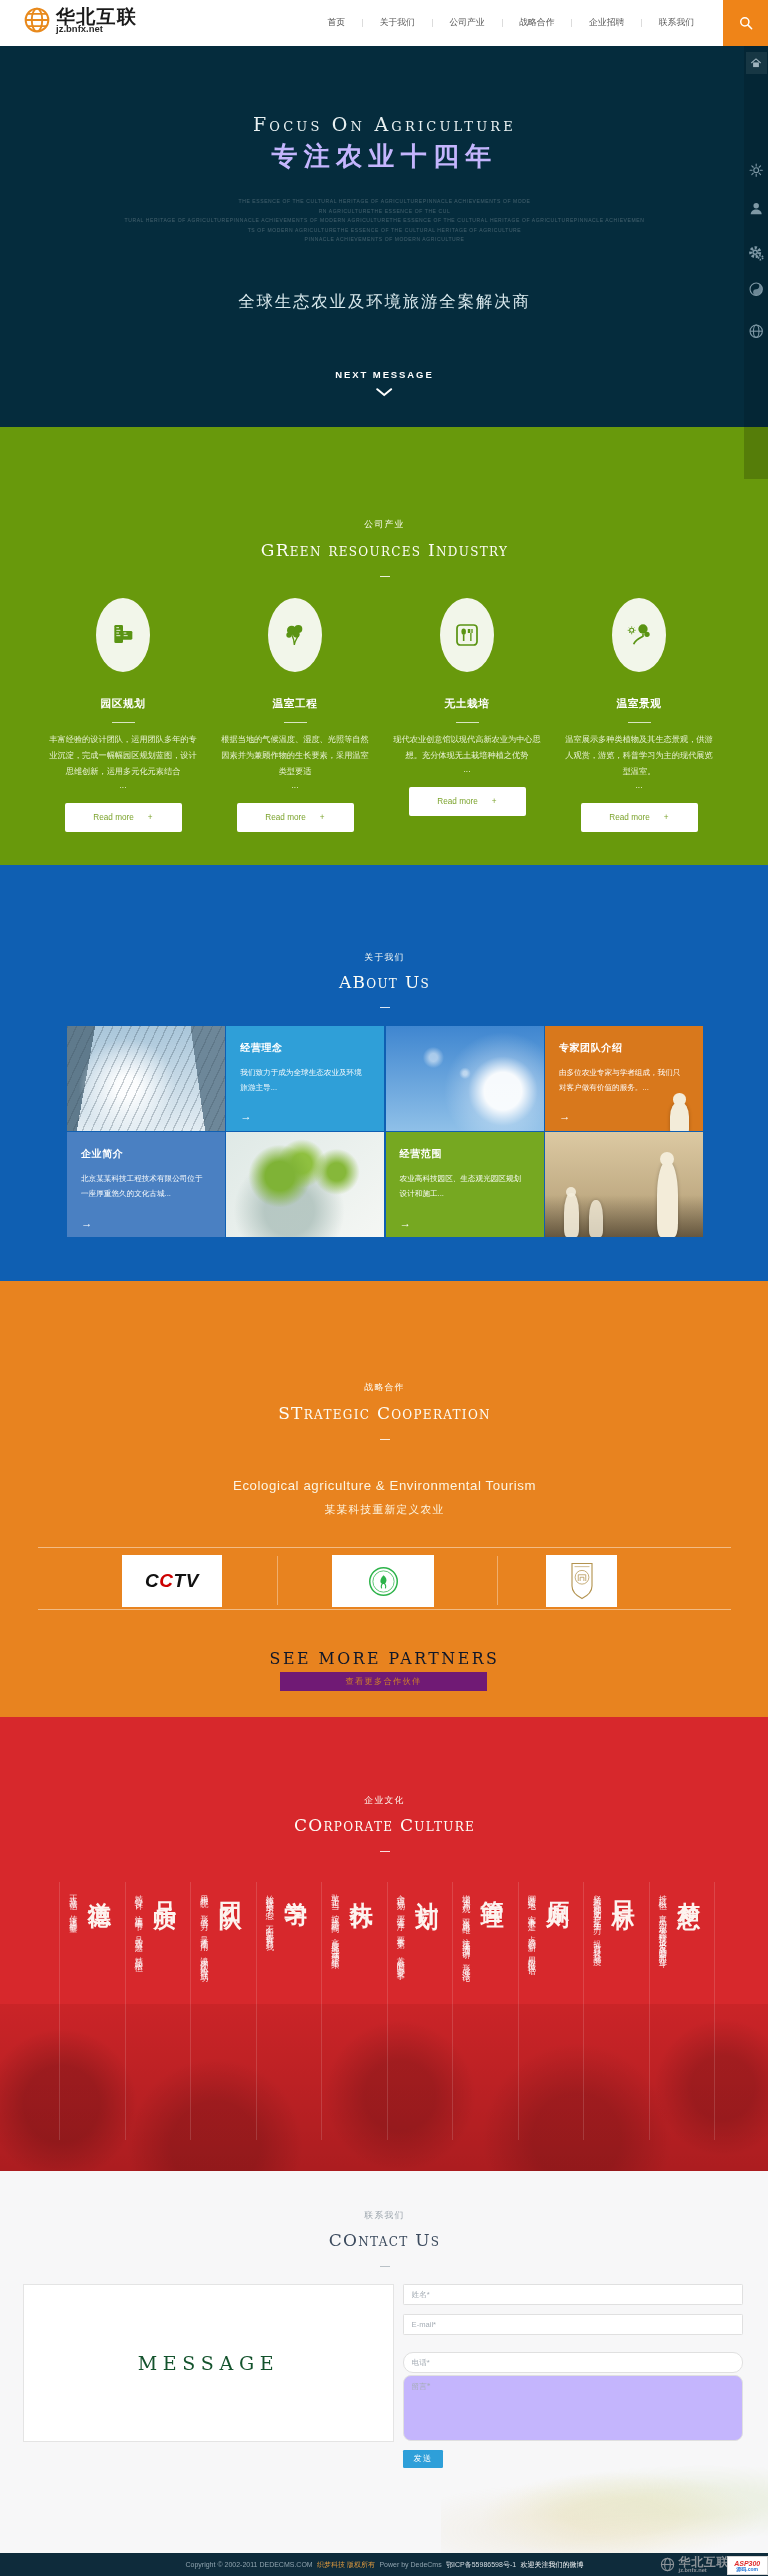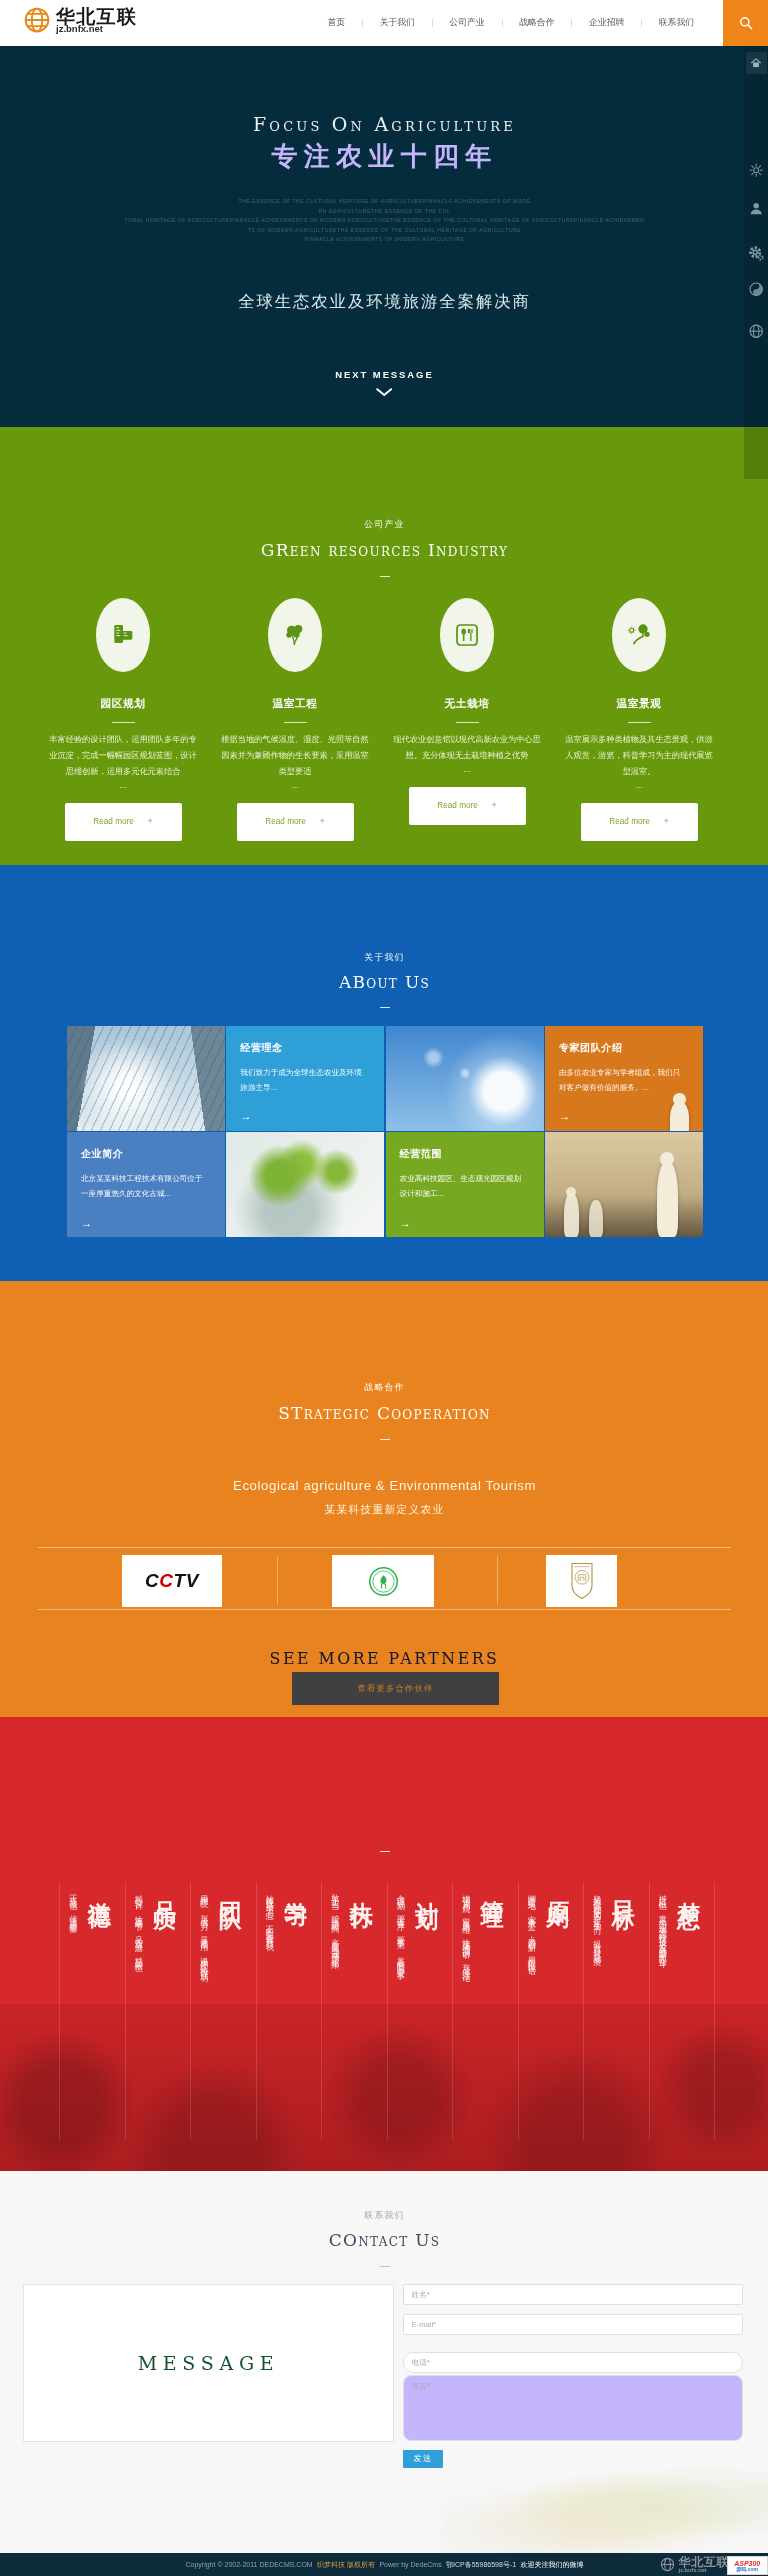--- a/index.html
+++ b/index.html
@@ -38,21 +38,21 @@
   .sec-label{font-size:8.8px;letter-spacing:1.3px;color:#fdfdf6;}
   .sec-title{font-family:"DejaVu Serif","Liberation Serif",serif;font-variant:small-caps;font-size:17px;letter-spacing:1.3px;color:#fdfdf6;}
   .sec-dash{height:1.3px;width:10px;background:rgba(255,255,255,.85);margin:0 auto;}
   .ind-row{top:171px;left:37px;width:688px;display:flex;}
   .ind-col{width:172px;display:flex;flex-direction:column;align-items:center;text-align:center;}
   .ind-circle{width:54px;height:74px;border-radius:50%;background:#f2f6ea;display:flex;align-items:center;justify-content:center;margin-bottom:25px;}
   .ind-title{font-size:10.7px;font-weight:bold;color:#ffffff;letter-spacing:0.6px;}
   .ind-div{width:23px;height:0.6px;background:rgba(255,255,255,.75);margin:10.7px auto 9.5px auto;}
   .ind-text{width:150px;font-size:8.2px;line-height:1.95;color:#eaf3d6;}
   .ind-ellipsis{color:#eaf3d6;font-size:8.2px;margin-top:1.3px;}
-  .read-more{margin-top:12.6px;width:117px;height:38px;background:#ffffff;border-radius:1.9px;display:flex;align-items:center;justify-content:center;gap:14px;color:#7ba32c;font-size:8.2px;cursor:pointer;}
+  .read-more{margin-top:12.6px;width:117px;height:29px;background:#ffffff;border-radius:1.9px;display:flex;align-items:center;justify-content:center;gap:14px;color:#7ba32c;font-size:8.2px;cursor:pointer;}
 
   
   #about{top:865px;height:416px;background:#0f5fb2;}
   .about-grid{top:161px;left:67px;width:635px;display:grid;grid-template-columns:repeat(4,158px);grid-auto-rows:105px;gap:1.3px;}
   .tile{position:relative;overflow:hidden;cursor:pointer;}
   .tile-title{position:absolute;left:14px;top:15px;font-size:10px;font-weight:bold;color:#fff;letter-spacing:0.6px;}
   .tile-text{position:absolute;left:14px;top:39px;width:129px;font-size:7.6px;line-height:2;color:rgba(255,255,255,.95);}
   .tile-arrow{position:absolute;left:14px;bottom:8.8px;font-size:11.3px;color:#fff;}
   .t-lightblue{background:#2f9fd8;}
   .t-orange{background:#d8781c;}
@@ -84,21 +84,21 @@
   
   #coop{top:1281px;height:436px;background:#e8831f;}
   .coop-tagline-en{top:197px;color:#fdf6e3;font-size:13.2px;letter-spacing:0.6px;}
   .coop-tagline-cn{top:222px;color:#fdf6e3;font-size:10.7px;letter-spacing:1.3px;}
   .coop-line{left:38px;width:693px;height:0.6px;background:rgba(255,255,255,.45);}
   .partner-box{top:274px;height:52px;background:#ffffff;display:flex;align-items:center;justify-content:center;cursor:pointer;}
   .partner-div{top:275px;width:0.6px;height:49px;background:rgba(255,255,255,.35);}
   .cctv-text{font-size:19px;font-weight:bold;font-style:italic;color:#111;letter-spacing:0.6px;}
   .cctv-text b{color:#c00;}
   .see-more{top:368px;color:#0f172a;font-family:"DejaVu Serif","Liberation Serif",serif;font-variant:small-caps;font-size:15.8px;letter-spacing:2.5px;}
-  .see-more-btn{top:391px;left:292px;width:207px;height:33px;background:#404040;display:flex;align-items:center;justify-content:center;font-size:8.2px;color:#d08228;letter-spacing:1.3px;cursor:pointer;}
+  .see-more-btn{top:391px;left:280px;width:207px;height:19px;background:#701a75;display:flex;align-items:center;justify-content:center;font-size:8.2px;color:#d08228;letter-spacing:1.3px;cursor:pointer;}
 
   
   #culture{top:1717px;height:454px;background:#d7282c;}
   .culture-texture{left:0;bottom:0;width:100%;height:167px;background:
       radial-gradient(circle at 8% 60%,rgba(0,0,0,.18) 0 38px,rgba(0,0,0,0) 76px),
       radial-gradient(circle at 28% 85%,rgba(0,0,0,.15) 0 44px,rgba(0,0,0,0) 88px),
       radial-gradient(circle at 52% 55%,rgba(0,0,0,.16) 0 35px,rgba(0,0,0,0) 76px),
       radial-gradient(circle at 75% 80%,rgba(0,0,0,.15) 0 44px,rgba(0,0,0,0) 95px),
       radial-gradient(circle at 94% 50%,rgba(0,0,0,.16) 0 31.5px,rgba(0,0,0,0) 69px),
       linear-gradient(180deg,rgba(90,0,0,.10),rgba(60,0,0,.28));}
@@ -410,20 +410,22 @@
         <path d="M10 9h24" stroke-width="1"></path>
       </svg>
     </div>
 
     <div class="abs center see-more">SEE MORE PARTNERS</div>
     <div class="abs see-more-btn">查看更多合作伙伴</div>
   </section>
 
   <section id="culture">
     <div class="abs culture-texture"></div>
+    <div class="abs center sec-label" style="top:78px;">企业文化</div>
+    <div class="abs center sec-title" style="top:98px;">COrporate Culture</div>
     <div class="abs center" style="top:134px;">
         <span class="sec-dash" style="display:block;"></span>
       </div>
 
     <div class="abs culture-row">
       <div class="culture-col">
         <div class="culture-desc">正直诚信，传递正能量</div>
           <div class="culture-word">道德</div>
       </div>
       <div class="culture-col">

